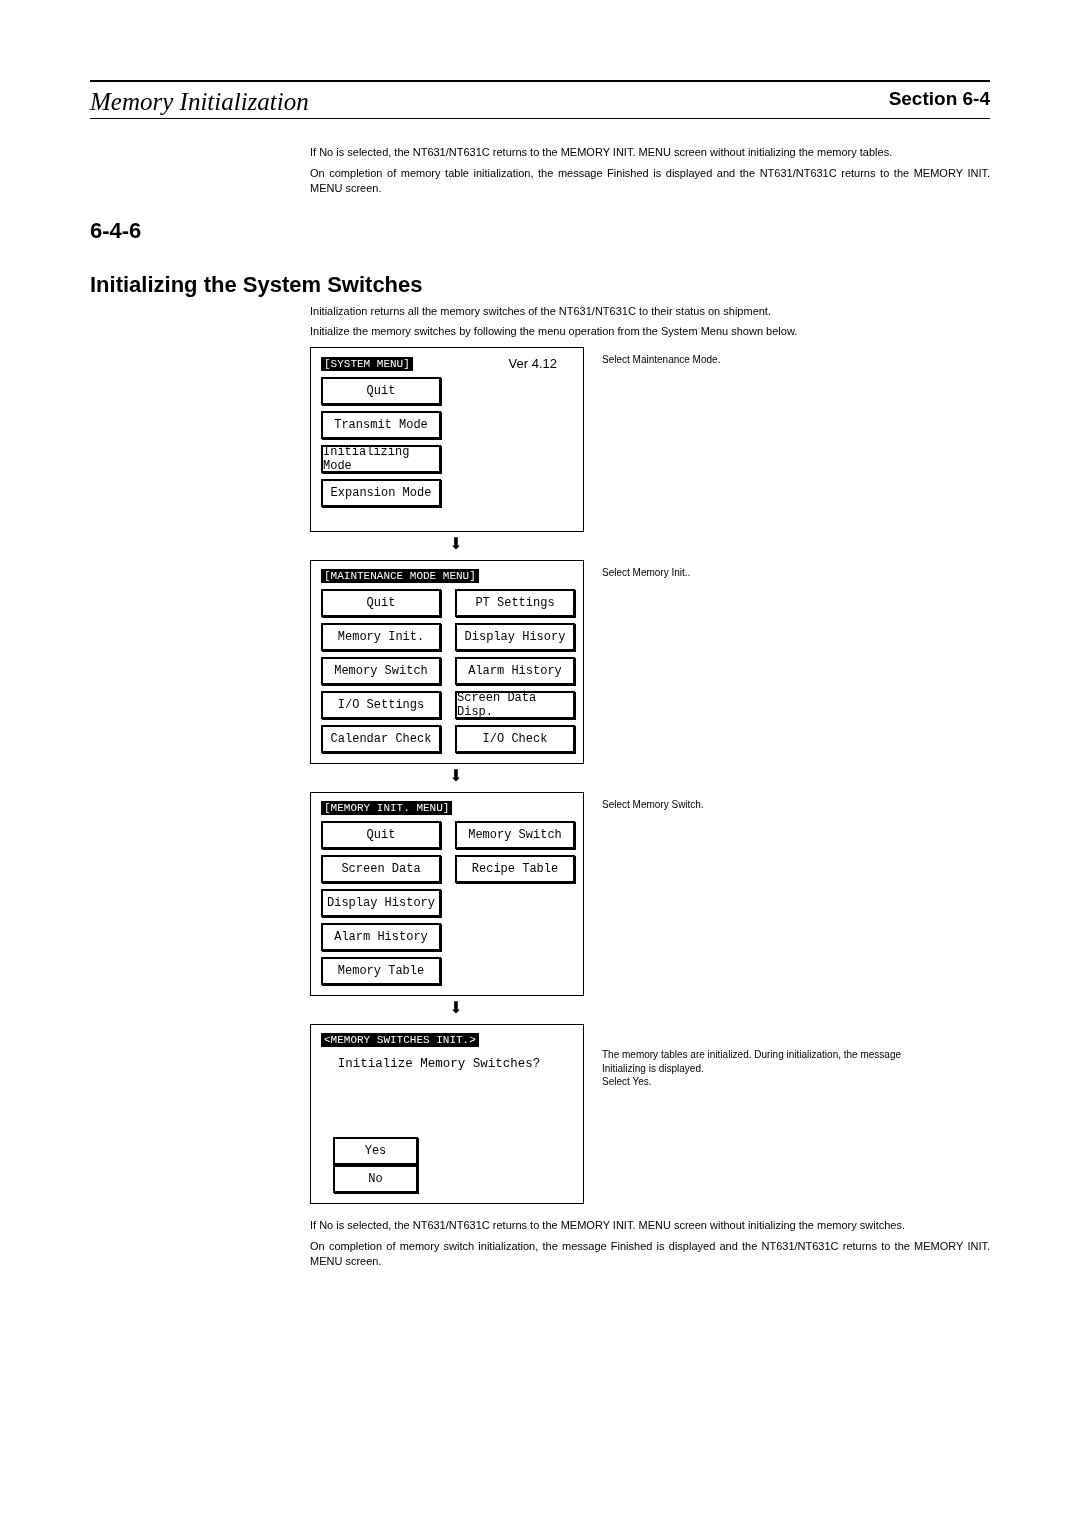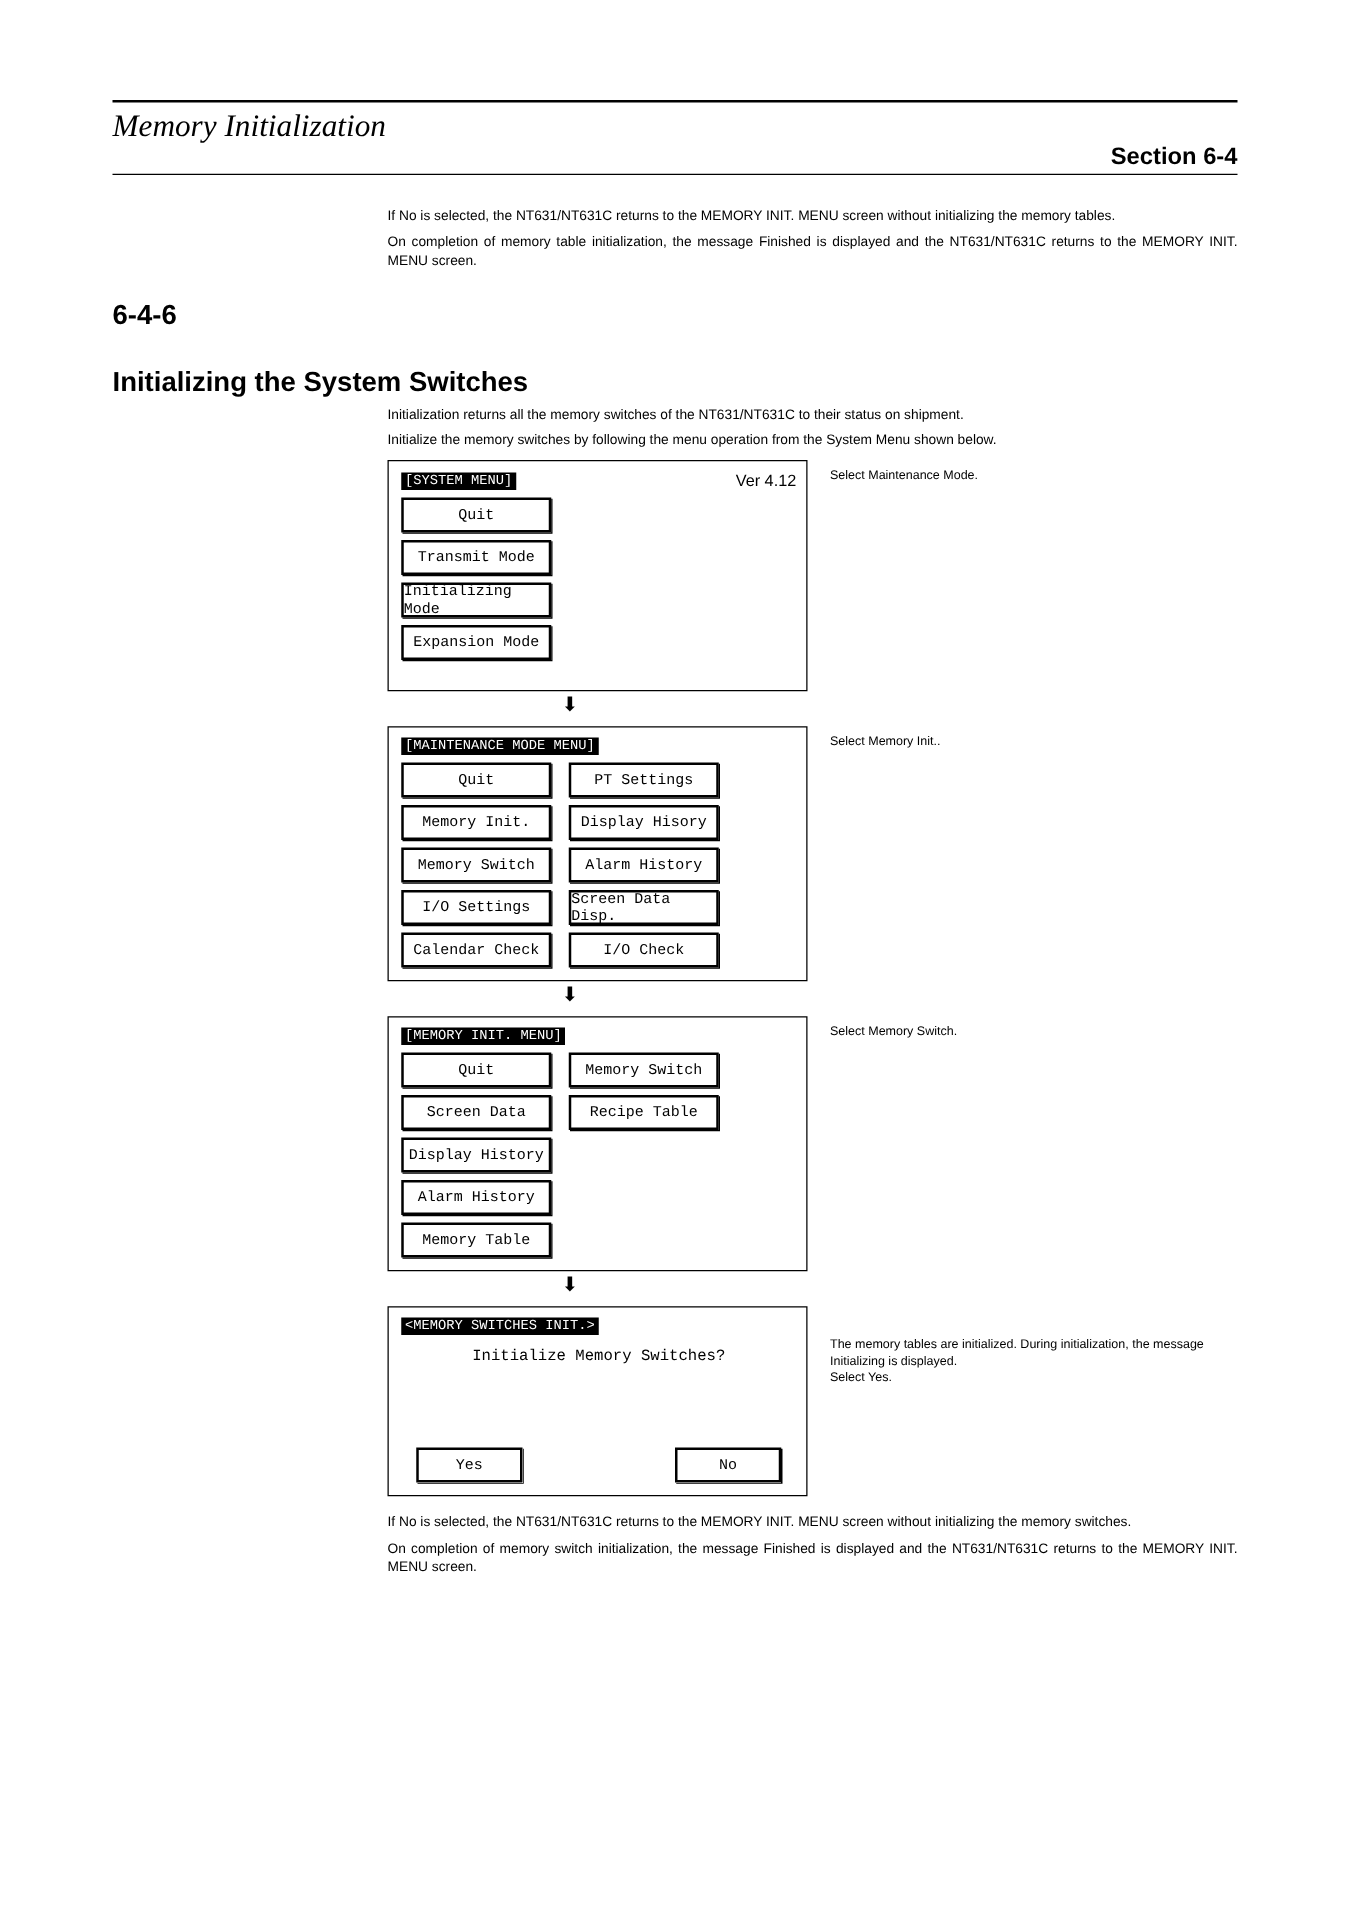--- a/index.html
+++ b/index.html
@@ -13,40 +13,40 @@
       width: 1080px;
       padding: 80px 90px 60px 90px;
     }
     .rule-top { border-top: 2px solid #000; margin-bottom: 4px; }
     .rule-thin { border-top: 1px solid #000; }
     .hdr {
       display: flex; justify-content: space-between;
       font-size: 17px; padding: 2px 0 2px 0;
     }
     .hdr-left { font-style: italic; font-weight: normal; font-family: "Times New Roman", Times, serif; font-size: 25px; }
-    .hdr-right { font-weight: bold; font-size: 19px; margin-top: 27px; }
+    .hdr-right { font-weight: bold; font-size: 19px; }
     .body-text {
       margin-left: 220px;
       font-size: 11px;
       line-height: 1.35;
       text-align: justify;
       margin-top: 6px;
     }
     .section-hdr {
       display: flex; gap: 28px;
       font-size: 22px; font-weight: bold;
       margin-top: 22px; margin-bottom: 6px; flex-direction: column;
     }
     
     .panels-wrap { margin-left: 220px; display: flex; flex-direction: column; align-items: flex-start; }
     .row { display: flex; align-items: flex-start; gap: 18px; margin-top: 8px; }
     .panel {
       border: 1.5px solid #000;
-      width: 336px;
-      padding: 8px 8px 10px 10px;
+      width: 274px;
+      padding: 8px 26px 10px 10px;
       font-family: "Courier New", monospace;
       font-size: 13px;
     }
     .panel-title-row { display: flex; justify-content: space-between; align-items: center; }
     .panel-title {
       background: #000; color: #fff;
       padding: 1px 3px; font-size: 11px;
       font-family: "Courier New", monospace;
     }
     .ver { font-family: Arial, sans-serif; font-size: 13px; }
@@ -62,21 +62,21 @@
       box-shadow: 1px 1px 0 #000;
     }
     .pcols { display: flex; gap: 14px; }
     .pcol { display: flex; flex-direction: column; }
     .side-text { font-size: 10px; line-height: 1.35; max-width: 320px; margin-top: 6px; }
     .arrow {
       width: 292px; text-align: center; font-size: 16px;
       margin: 4px 0 0 0; line-height: 1;
     }
     .dialog-body { text-align: center; font-size: 12.5px; padding: 10px 0 24px 0; min-height: 90px; }
-    .dialog-actions { display: flex; justify-content: space-between; padding: 0 12px; }
+    .dialog-actions { display: flex; justify-content: space-between; padding: 0 12px; flex-direction: column; }
     .dbtn {
       border: 2px solid #000;
       border-right-width: 2.5px; border-bottom-width: 2.5px;
       width: 85px; height: 28px;
       display: flex; align-items: center; justify-content: center;
       font-family: "Courier New", monospace;
       font-size: 12px;
       box-shadow: 1px 1px 0 #000;
     }
     .pagenum { text-align: right; font-weight: bold; font-size: 18px; margin-top: 36px; }

